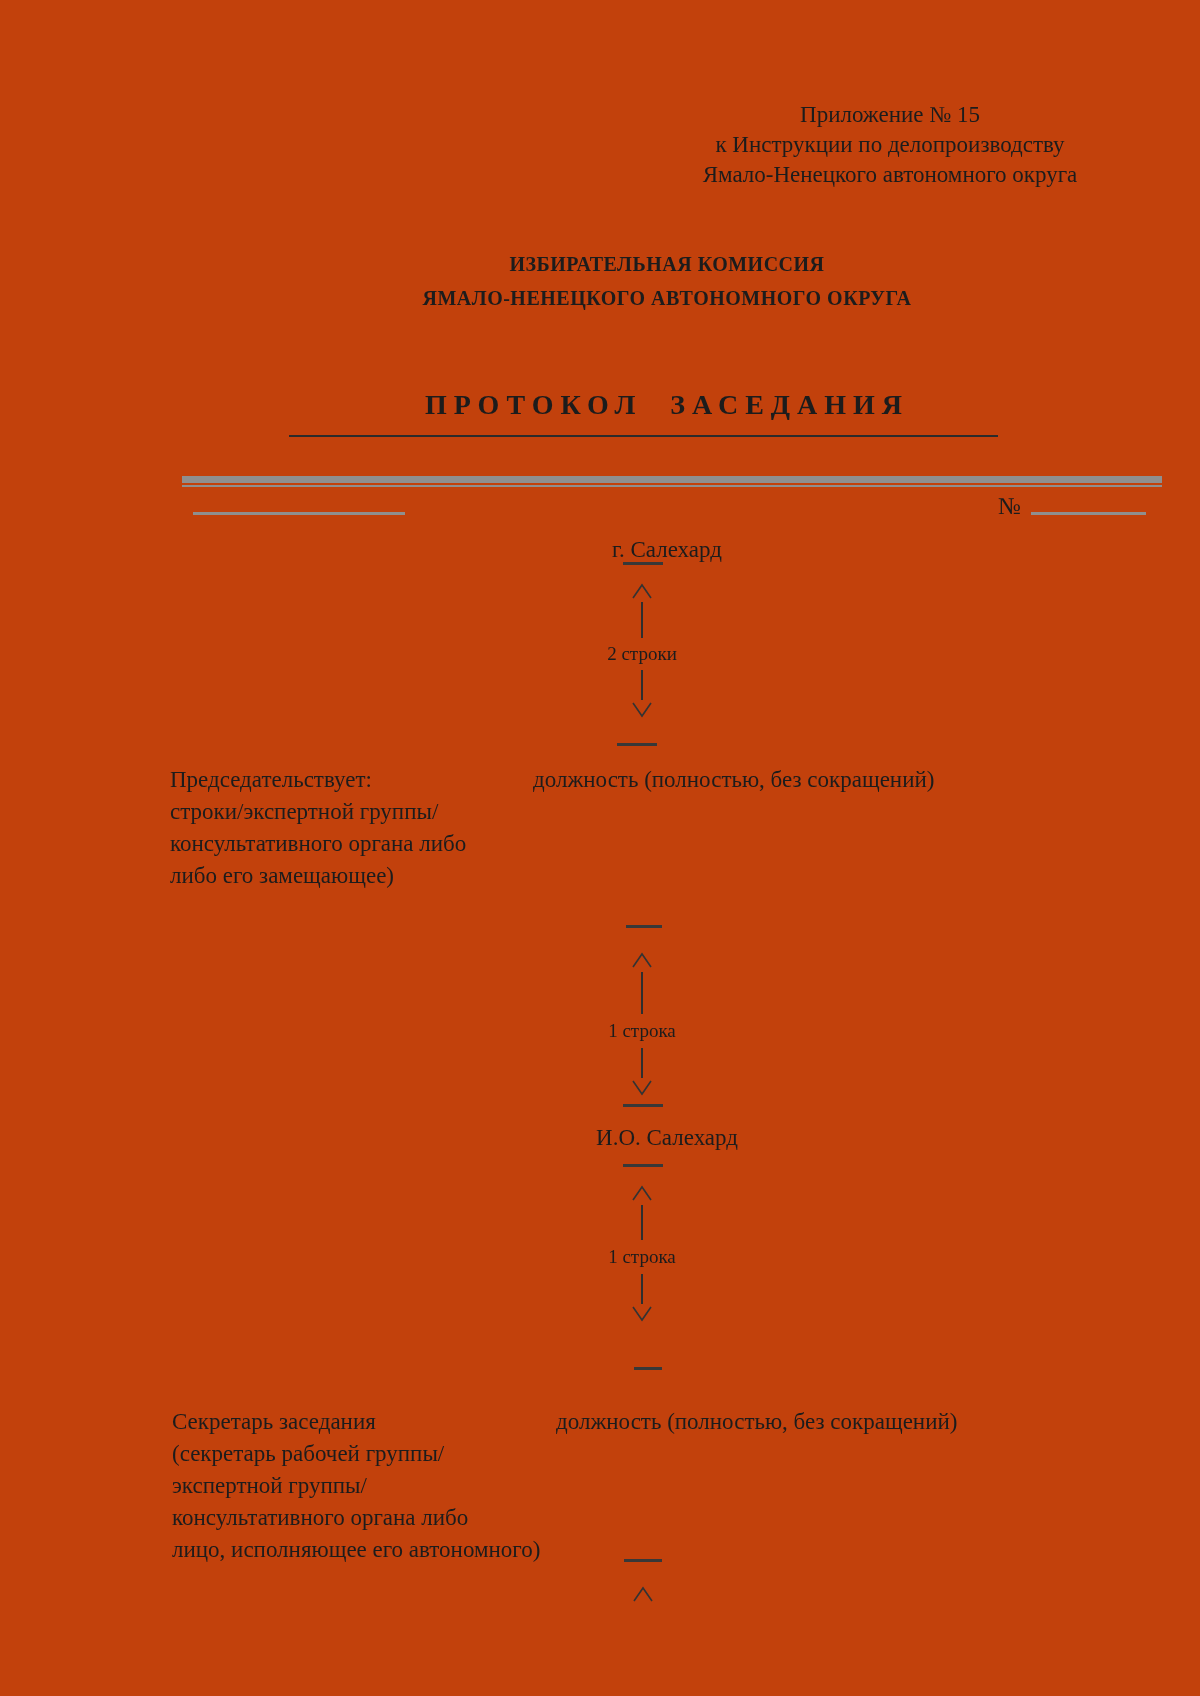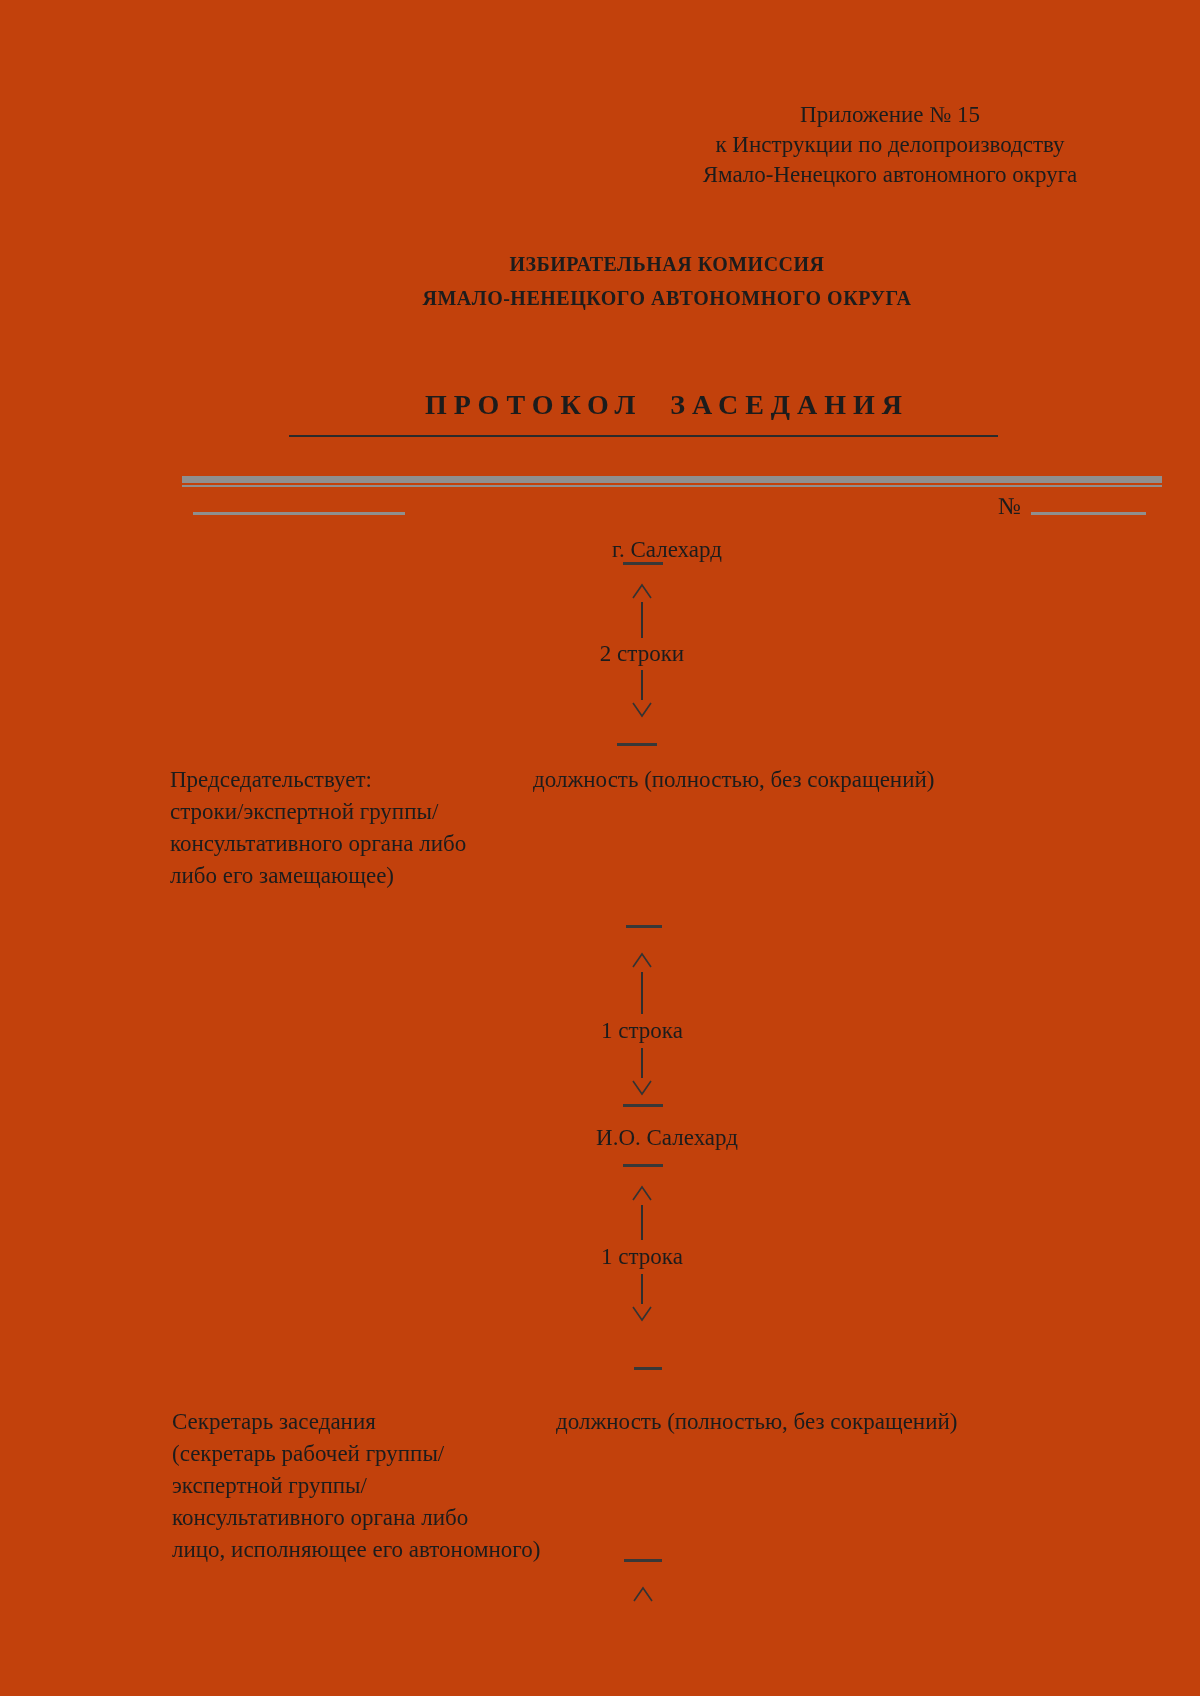--- a/index.html
+++ b/index.html
@@ -13,21 +13,21 @@
   .org-title{font-size:20px;line-height:34px;font-weight:bold;letter-spacing:.5px;}
   .doc-title{font-size:28px;font-weight:bold;letter-spacing:7px;word-spacing:14px;}
   .caption{font-size:19px;font-weight:bold;line-height:24px;}
   .body-text{font-size:23px;line-height:32px;}
   .fill-line{height:0;border-top:2px solid #2b2b2b;}
   .gray-line{height:0;border-top:3px solid #8f8f8f;}
   .thick-thin{height:2px;border-top:7px solid #8f8f8f;border-bottom:2px solid #8f8f8f;}
   .dash{height:0;border-top:3px solid #383838;}
   .shaft{width:2px;background:#2e2e2e;}
   .caret{display:block;line-height:0;}
-  .spacing-label{font-size:23px;line-height:26px;}
+  .spacing-label{font-size:19px;line-height:26px;}
 </style>
 </head>
 <body>
 
 <div class="page">
 
   <div class="abs appendix center" style="top:100px;left:655px;width:470px;">
     <div>Приложение № 15</div>
     <div>к Инструкции по делопроизводству</div>
     <div>Ямало-Ненецкого автономного округа</div>

